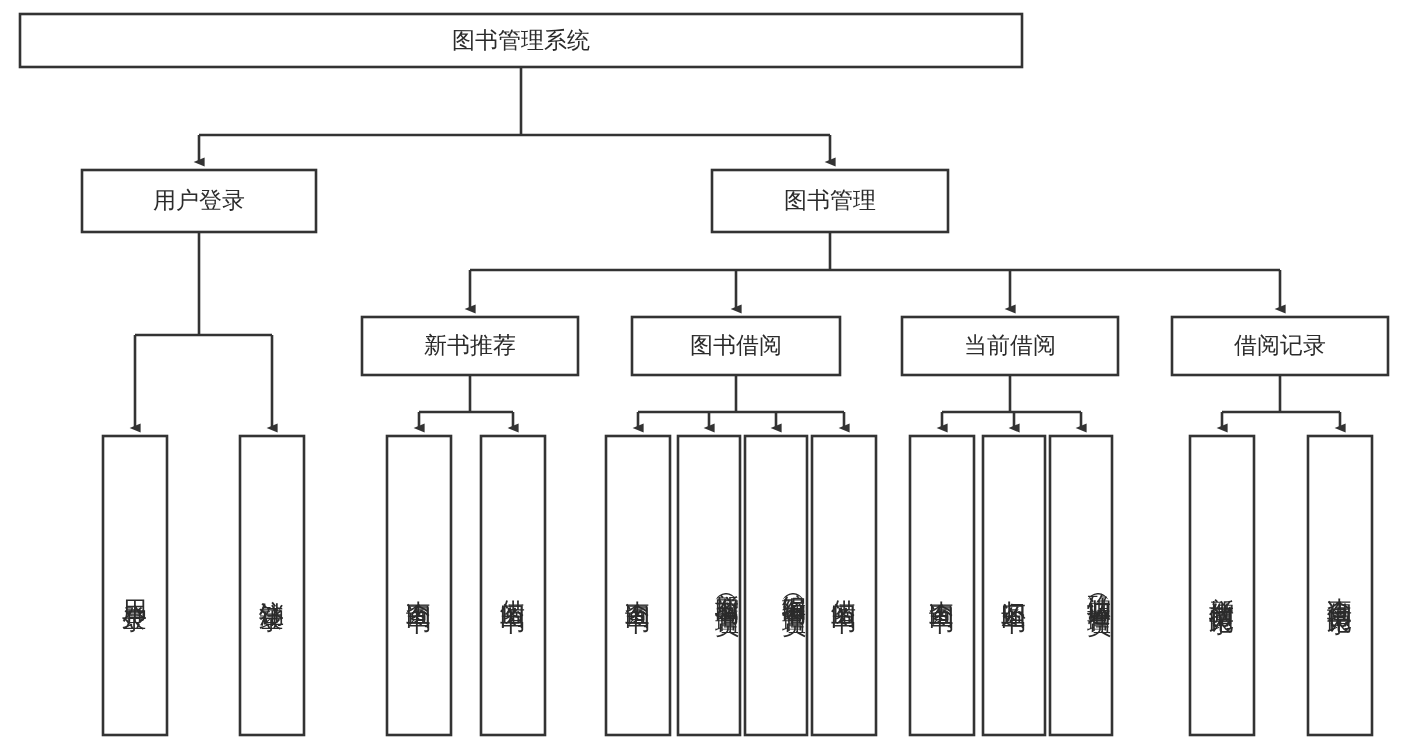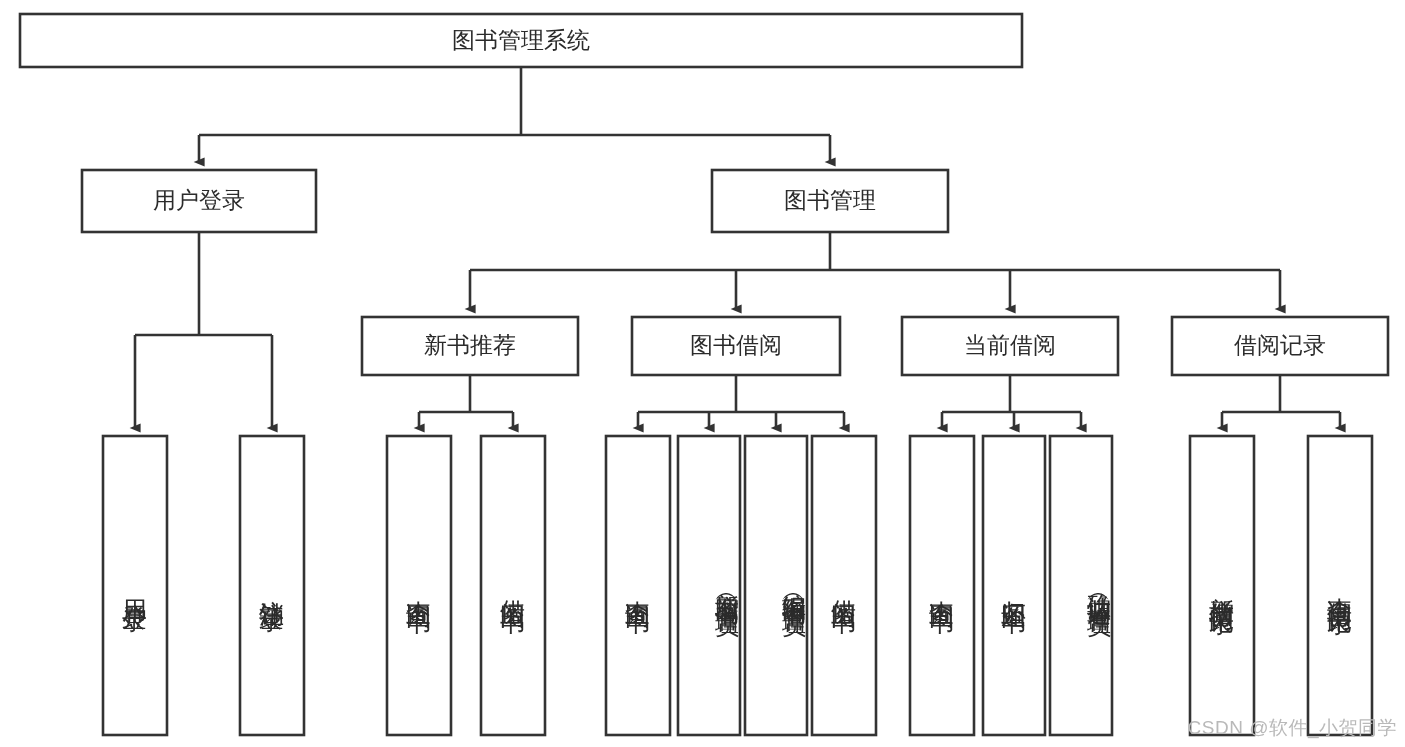--- a/index.html
+++ b/index.html
@@ -179,14 +179,13 @@
   <div class="leaf-label" style="left:606px; top:436px; width:64px; height:299px;">查询图书</div>
   <div class="leaf-label" style="left:678px; top:442px; width:62px; height:290px; align-items:flex-start; font-size:24px;">新增图书（管理员）</div>
   <div class="leaf-label" style="left:745px; top:442px; width:62px; height:290px; align-items:flex-start; font-size:24px;">编辑图书（管理员）</div>
   <div class="leaf-label" style="left:812px; top:436px; width:64px; height:299px;">借阅图书</div>
   <div class="leaf-label" style="left:910px; top:436px; width:64px; height:299px;">查询图书</div>
   <div class="leaf-label" style="left:983px; top:436px; width:62px; height:299px;">归还图书</div>
   <div class="leaf-label" style="left:1050px; top:442px; width:62px; height:290px; align-items:flex-start; font-size:24px;">确认归还（管理员）</div>
   <div class="leaf-label" style="left:1190px; top:436px; width:64px; height:299px;">新增借阅记录</div>
   <div class="leaf-label" style="left:1308px; top:436px; width:64px; height:299px;">查询借阅记录</div>
 
-  <div class="watermark">CSDN @软件_小贺同学</div>
 </div>
 
 </body></html>

